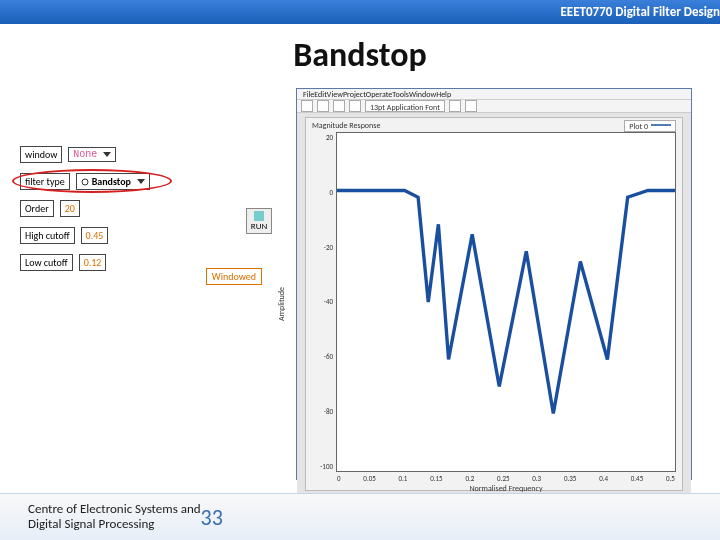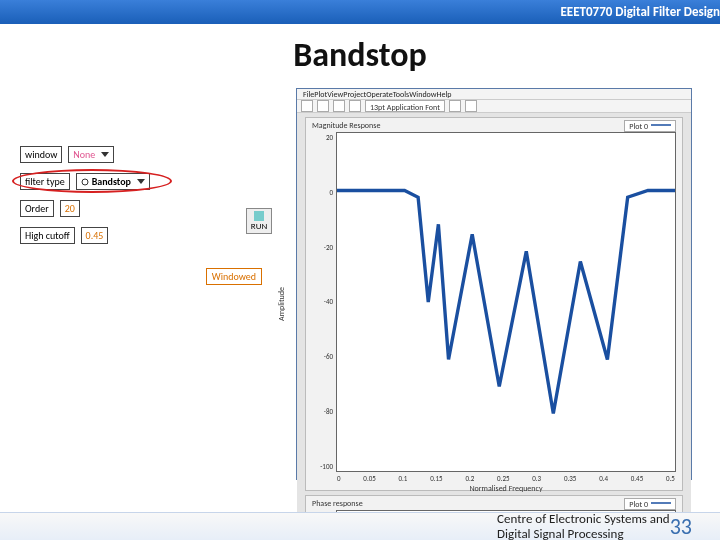--- a/index.html
+++ b/index.html
@@ -52,21 +52,21 @@
     display: flex; align-items: center; gap: 3px;
   }
   .val-box.dd::after {
     content: ""; display: inline-block;
     width: 0; height: 0;
     border-left: 4px solid transparent;
     border-right: 4px solid transparent;
     border-top: 5px solid #333;
     margin-left: 3px;
   }
-  .wire-pink { color: #e05590; }
+  .wire-pink { color: #e05590; font-family: Liberation Mono, monospace; }
   .wire-orange { color: #d97000; }
   .ellipse-highlight {
     position: absolute;
     border: 2px solid #d62020;
     border-radius: 50%;
     pointer-events: none;
   }
   .run-icon {
     position: absolute; right: 18px; top: 120px;
     width: 26px; height: 26px;
@@ -165,24 +165,24 @@
     transform-origin: center;
     font-size:8px; color:#333; white-space:nowrap;
   }
   .fp-corner-icon {
     position:absolute; top:30px; right:8px;
     width:20px; height:20px; border:1px solid #888; background:#fff;
   }
   
   .footer-bar {
     position:absolute; left:0; right:0; bottom:0;
-    height:28px;
+    height:47px;
     background: linear-gradient(to bottom,#f8f8f8,#e7eef8);
     border-top:1px solid #c7d5ea;
-    display:flex; align-items:center; justify-content:flex-end;
+    display:flex; align-items:center; justify-content:flex-start;
     padding: 0 28px 0 28px;
   }
   .footer-text {
     font-size:13px; color:#222; line-height:1.15;
   }
   .page-num { font-size:22px; color:#3a6fb0; }
 </style>
 </head>
 <body>
 
@@ -217,32 +217,36 @@
     <div class="param-row">
       <span class="lbl-box">Order</span>
       <span class="val-box wire-orange">20</span>
     </div>
 
     <div class="param-row">
       <span class="lbl-box">High cutoff</span>
       <span class="val-box wire-orange">0.45</span>
     </div>
 
+    <div class="param-row">
+      <span class="lbl-box">Low cutoff</span>
+      <span class="val-box wire-orange">0.12</span>
+    </div>
 
     <div class="run-icon">
       <div style="width:10px;height:10px;margin:0 auto;background:#7cc;"></div>
       <span>RUN</span>
     </div>
     <div class="windowed-box">Windowed</div>
   </div>
 
   <div class="right-panel">
     <div class="fp-menubar">
       <span>File</span>
-      <span>Plot</span>
+      <span>Edit</span>
       <span>View</span>
       <span>Project</span>
       <span>Operate</span>
       <span>Tools</span>
       <span>Window</span>
       <span>Help</span>
     </div>
     <div class="fp-toolbar">
       <span class="tb-btn"></span>
       <span class="tb-btn"></span>

